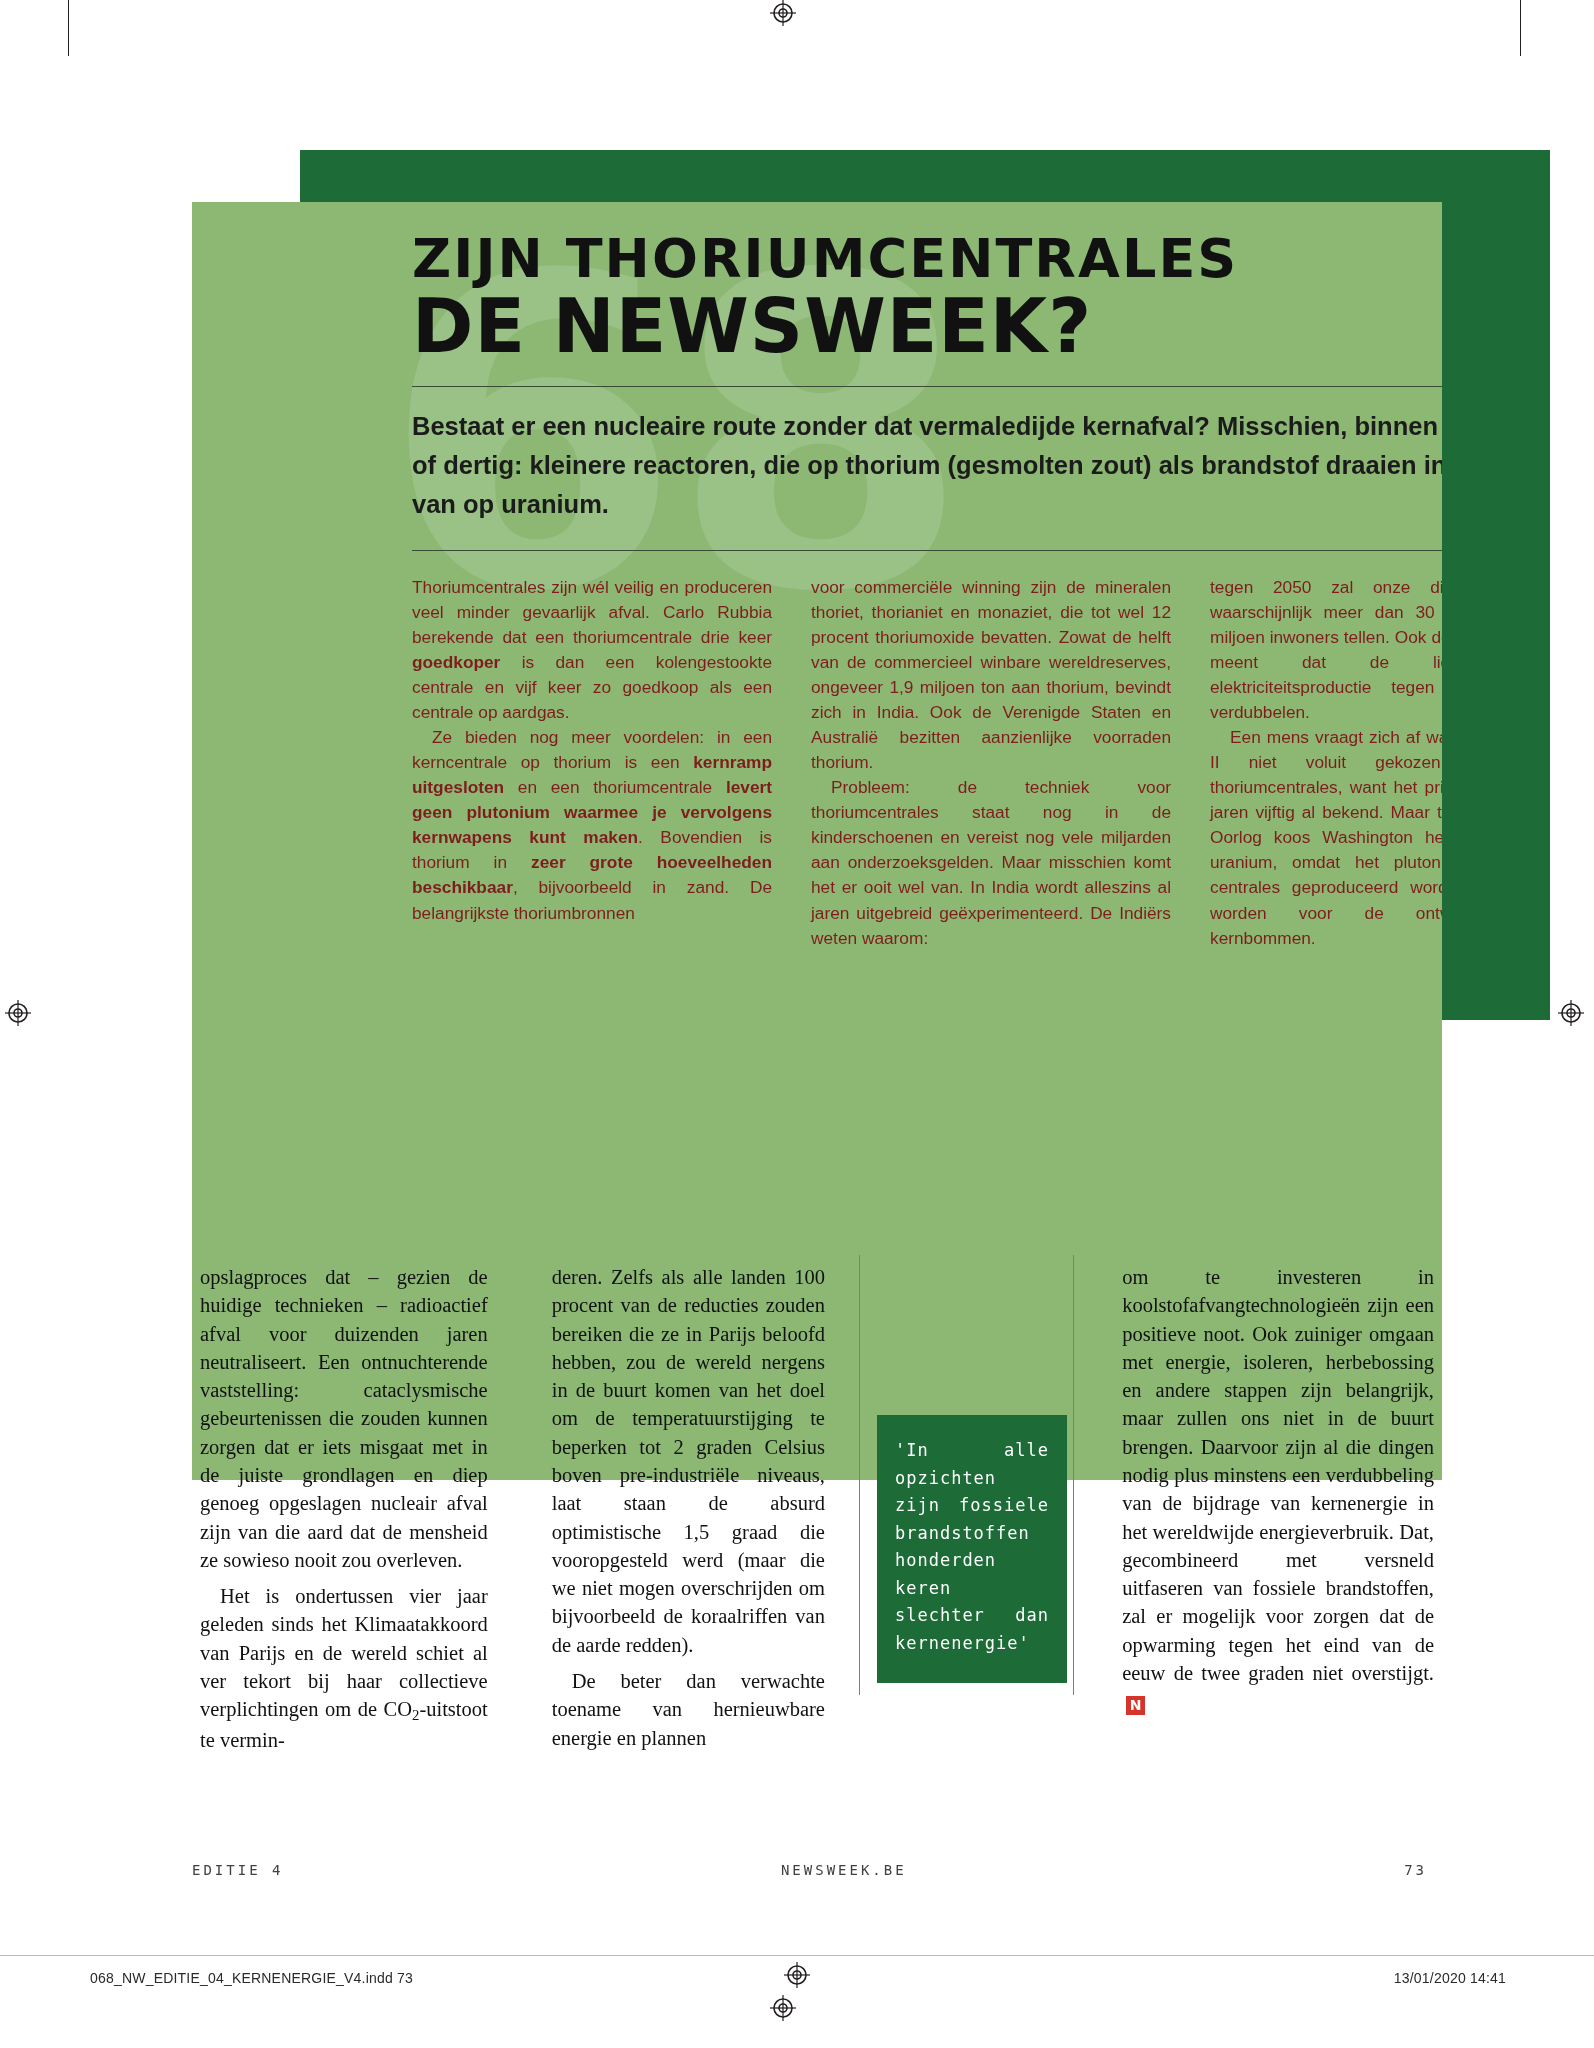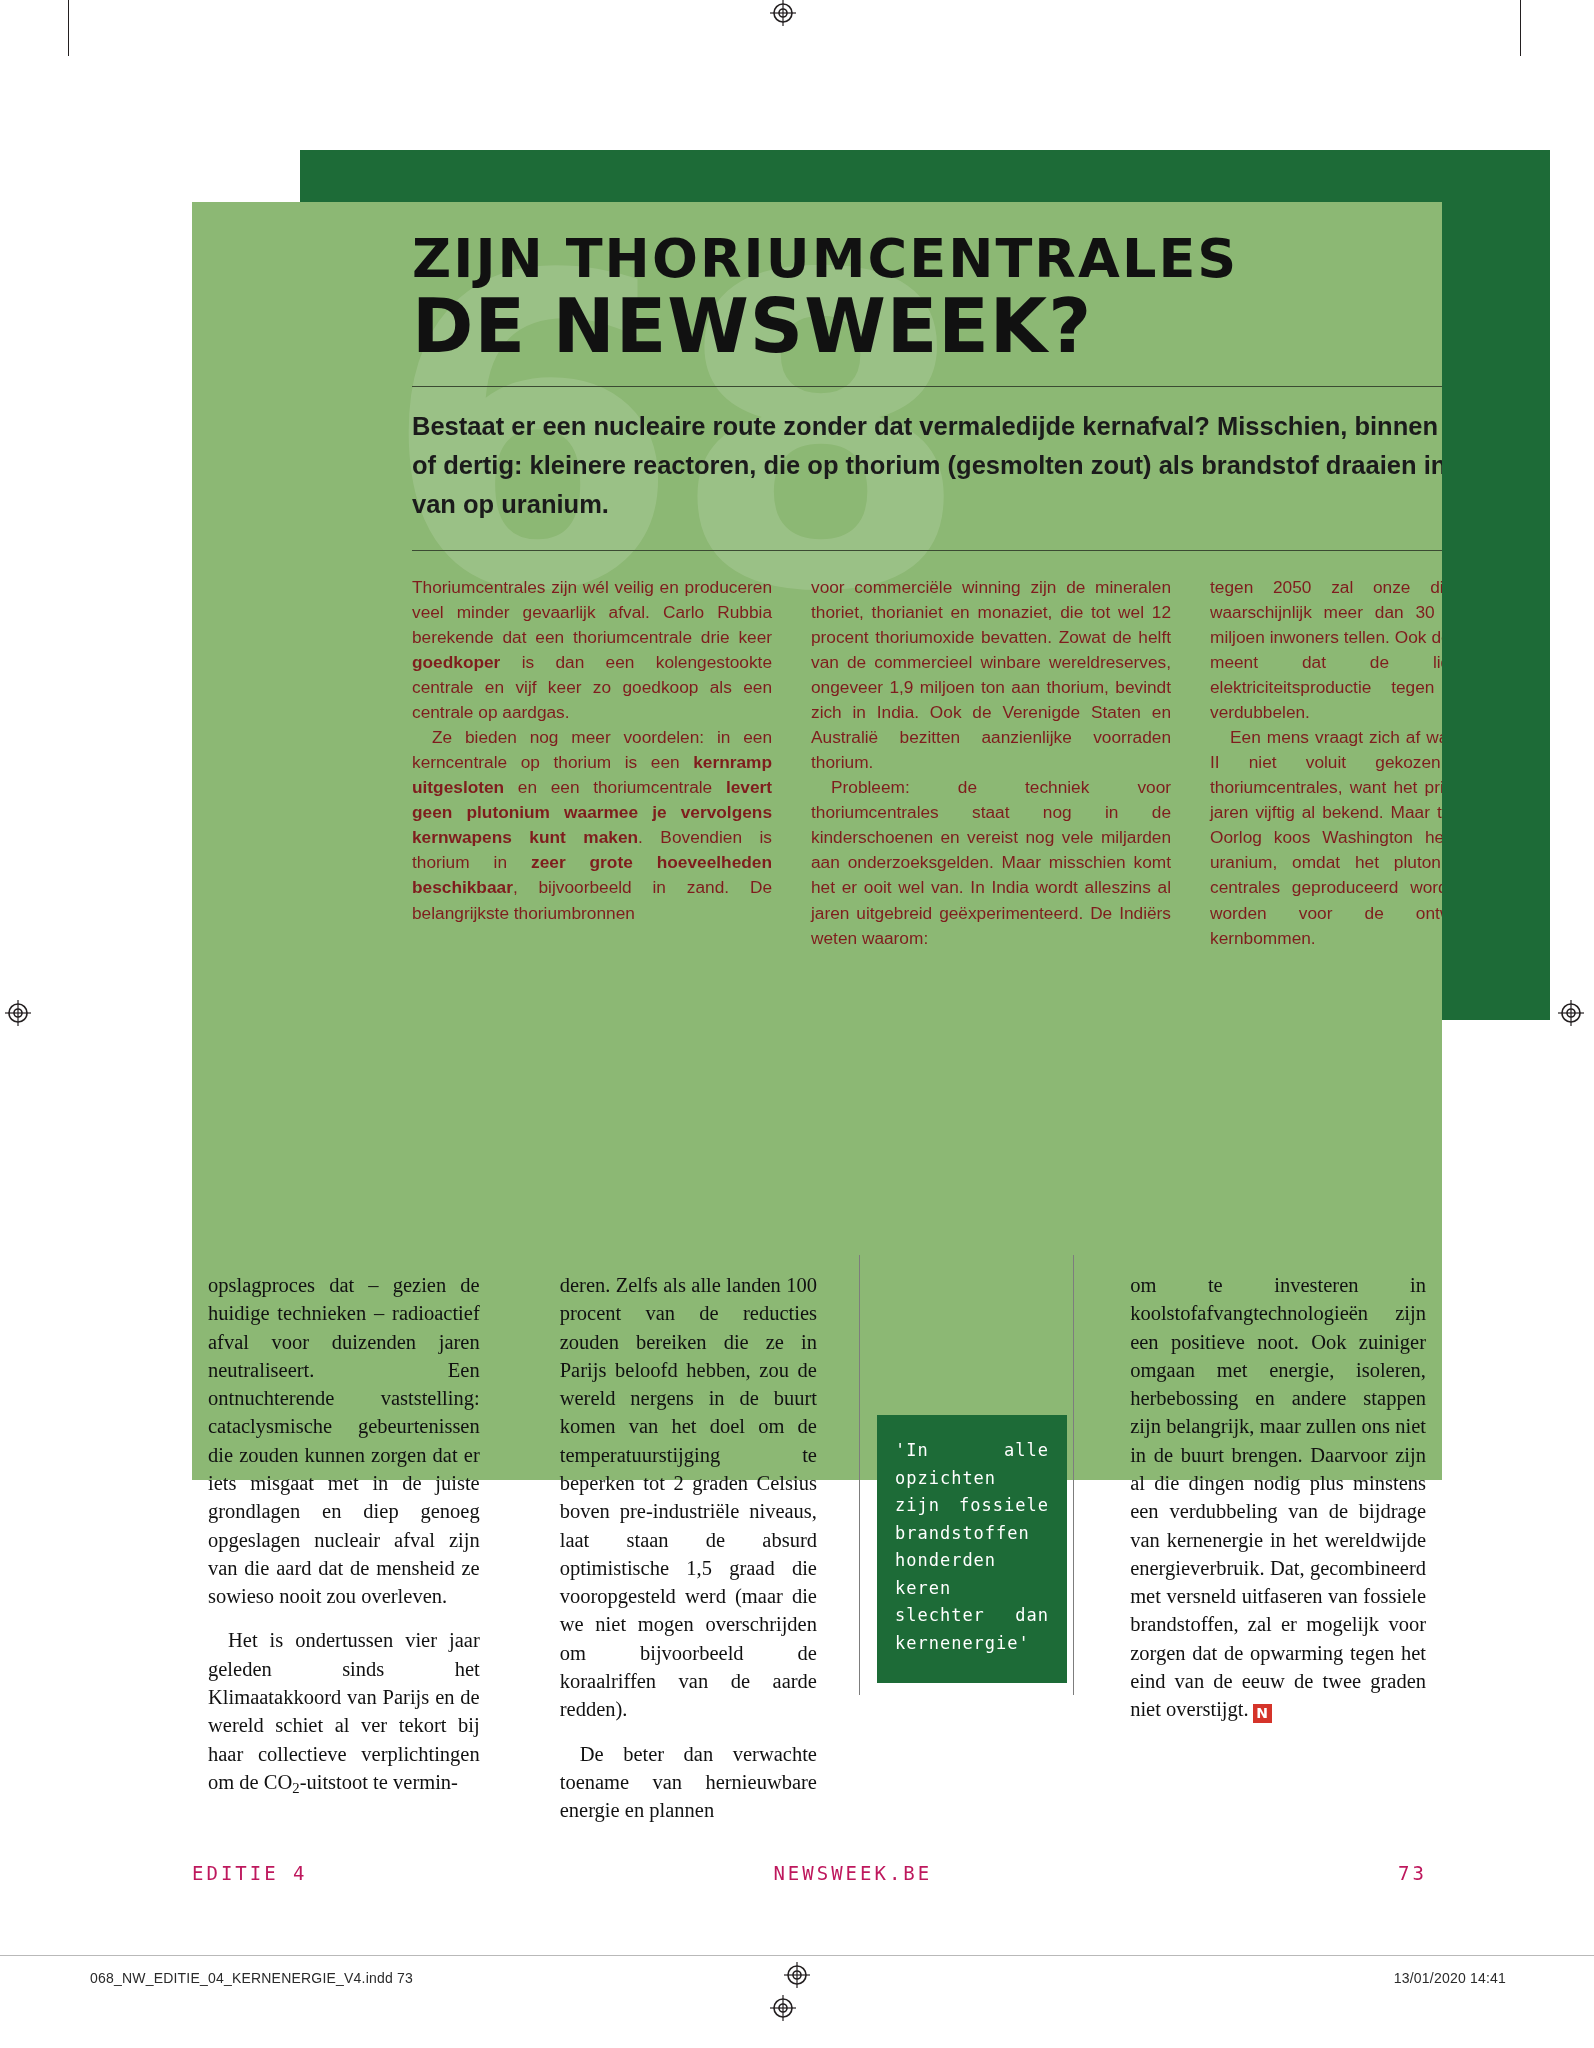--- a/index.html
+++ b/index.html
@@ -146,21 +146,21 @@
     font-family: "Liberation Serif", serif;
     font-size: 20.5px;
     line-height: 1.38;
     color: #111;
     text-align: justify;
     hyphens: manual;
   }
   .lower .lcol.c2 { margin-left: 48px; width: 300px; }
   .lower .lcol.c3 { margin-left: 48px; width: 190px; position: relative; }
   .lower .lcol.c4 { margin-left: 50px; width: 340px; }
-  .lower p { margin: 16px; }
+  .lower p { margin: 8px; }
   .lower p + p { text-indent: 20px; }
 
   .vrule {
     position: absolute;
     width: 1px;
     background: #7d7d7d;
   }
 
   .pullquote {
     position: absolute;
@@ -194,23 +194,23 @@
 
   
   .footer {
     position: absolute;
     left: 192px;
     top: 1862px;
     width: 1235px;
     display: flex;
     justify-content: space-between;
     font-family: "DejaVu Sans Mono", monospace;
-    font-size: 19px;
+    font-size: 14px;
     letter-spacing: 3px;
-    color: #be185d;
+    color: #404040;
     gap: 8px;
   }
 
   .slugline {
     position: absolute;
     left: 0;
     top: 1955px;
     width: 1594px;
     border-top: 1px solid #b9b9b9;
     padding-top: 14px;

